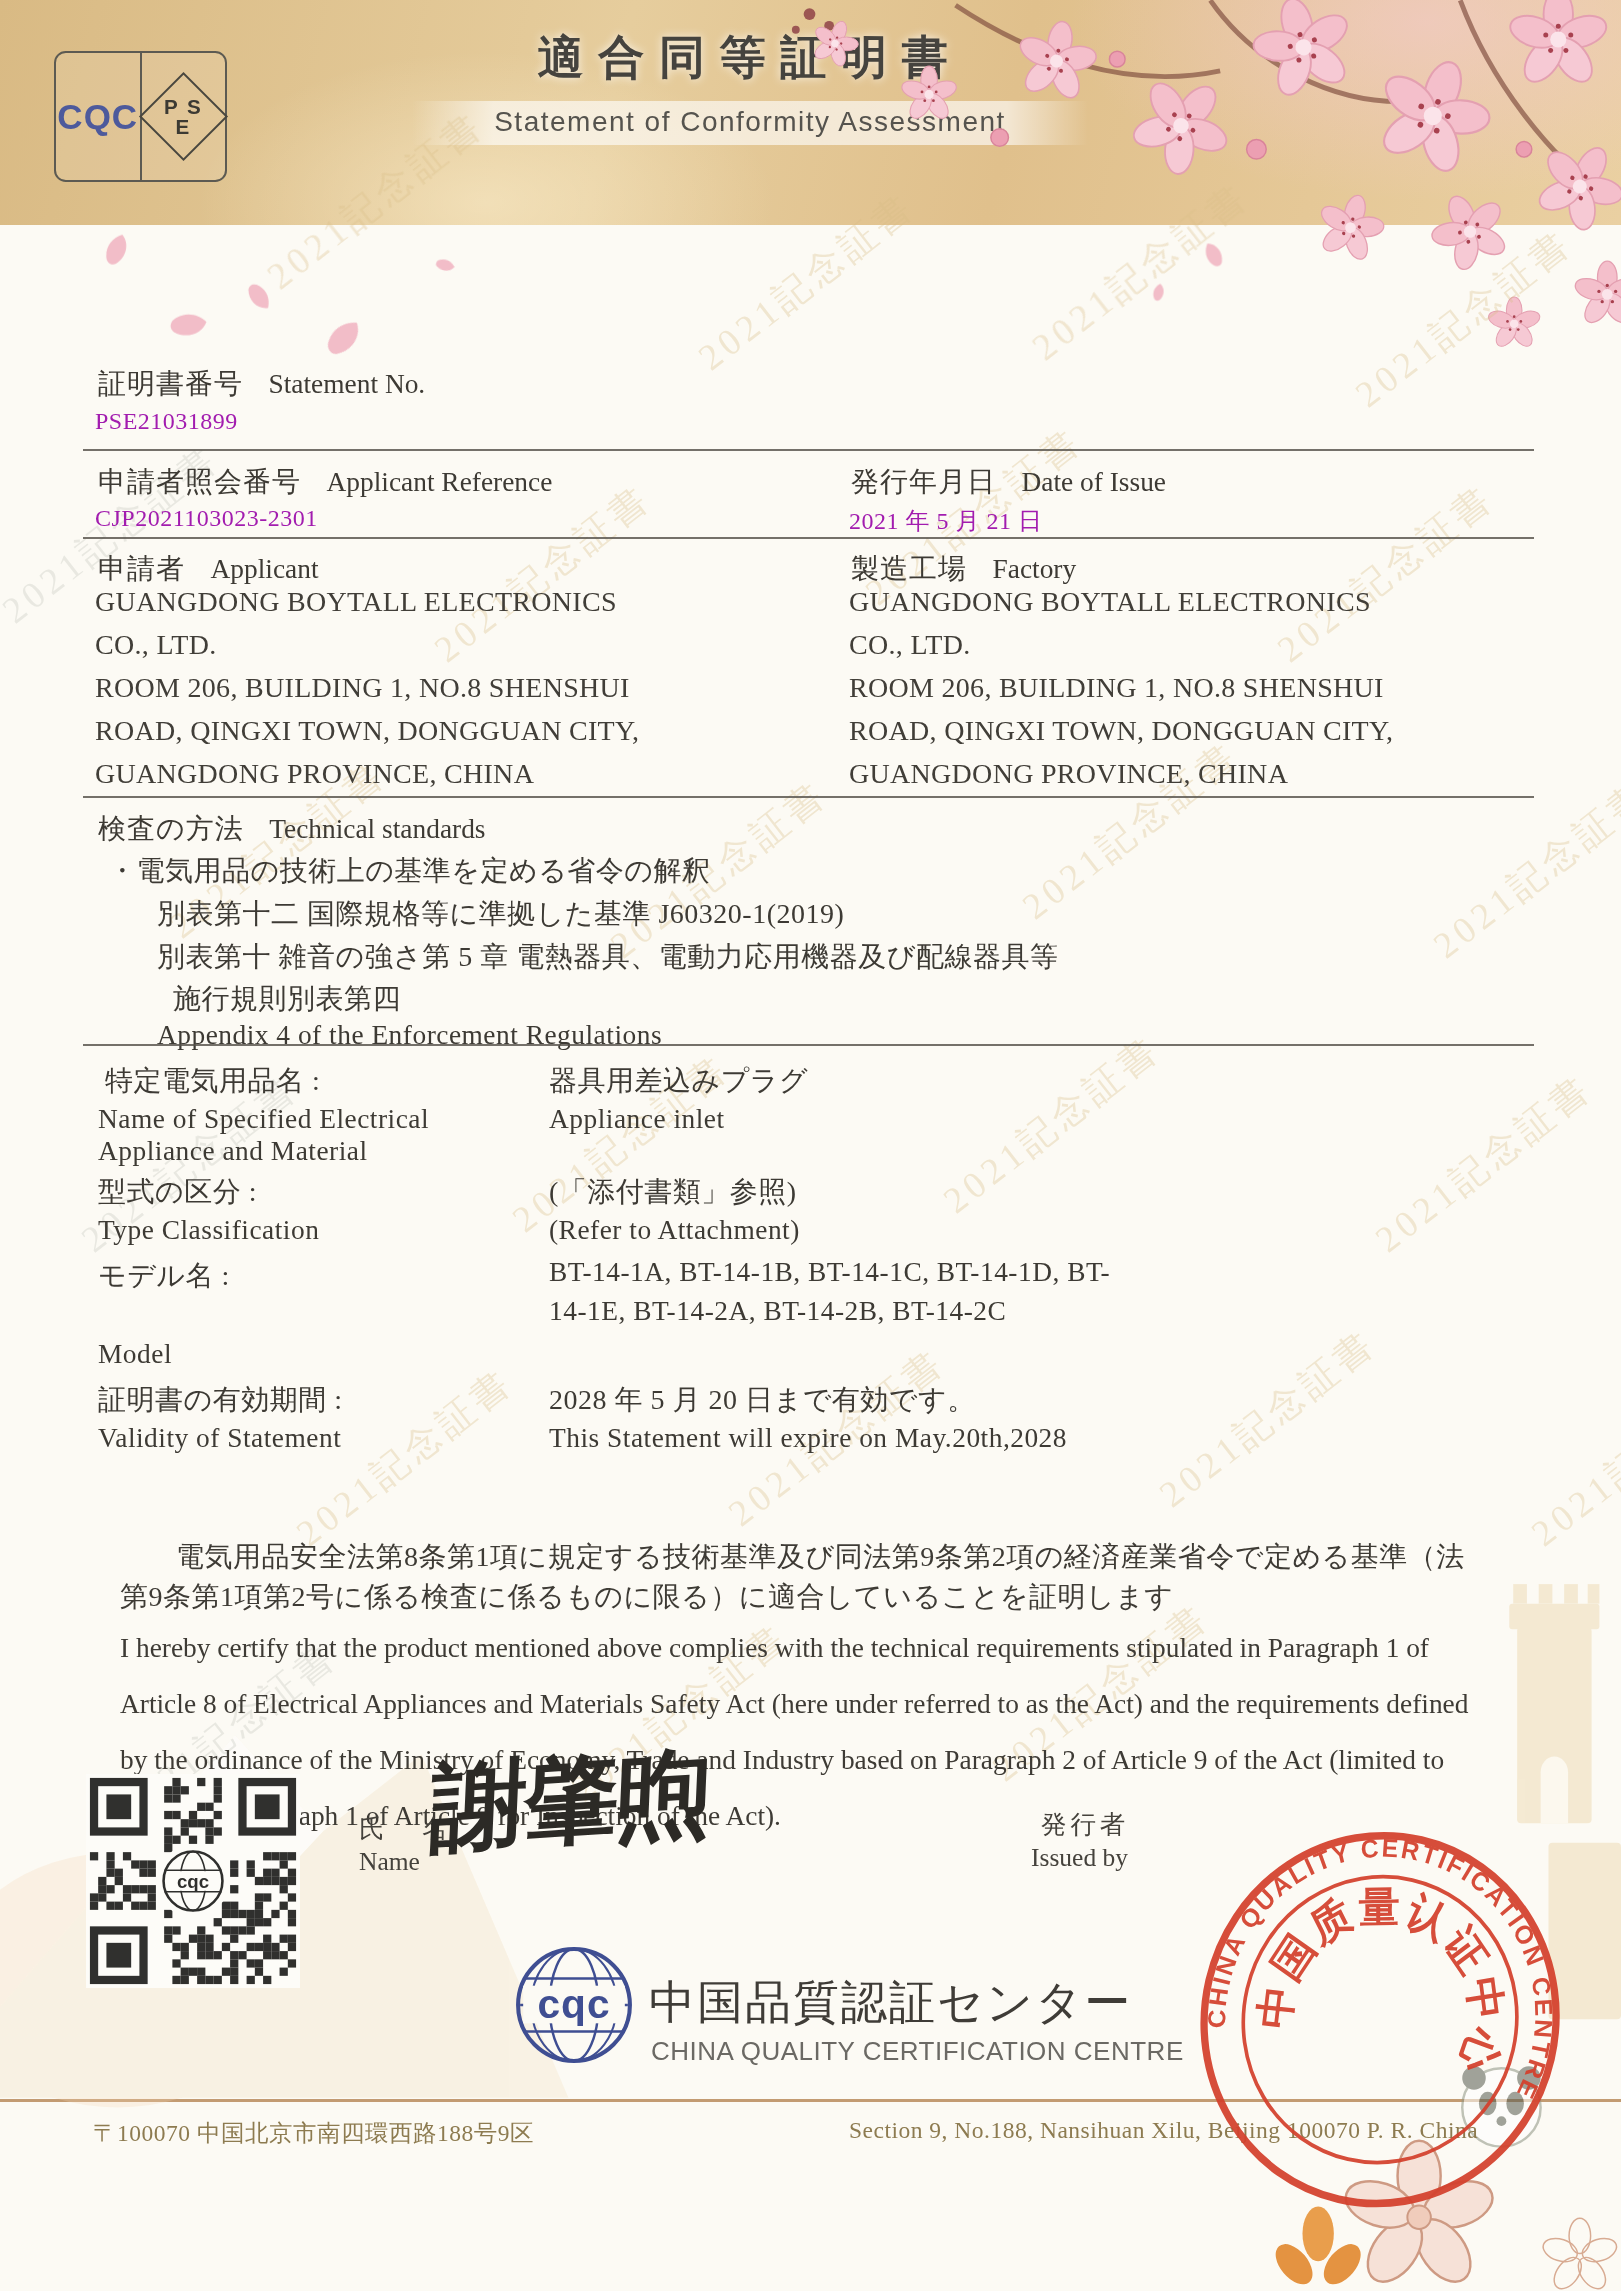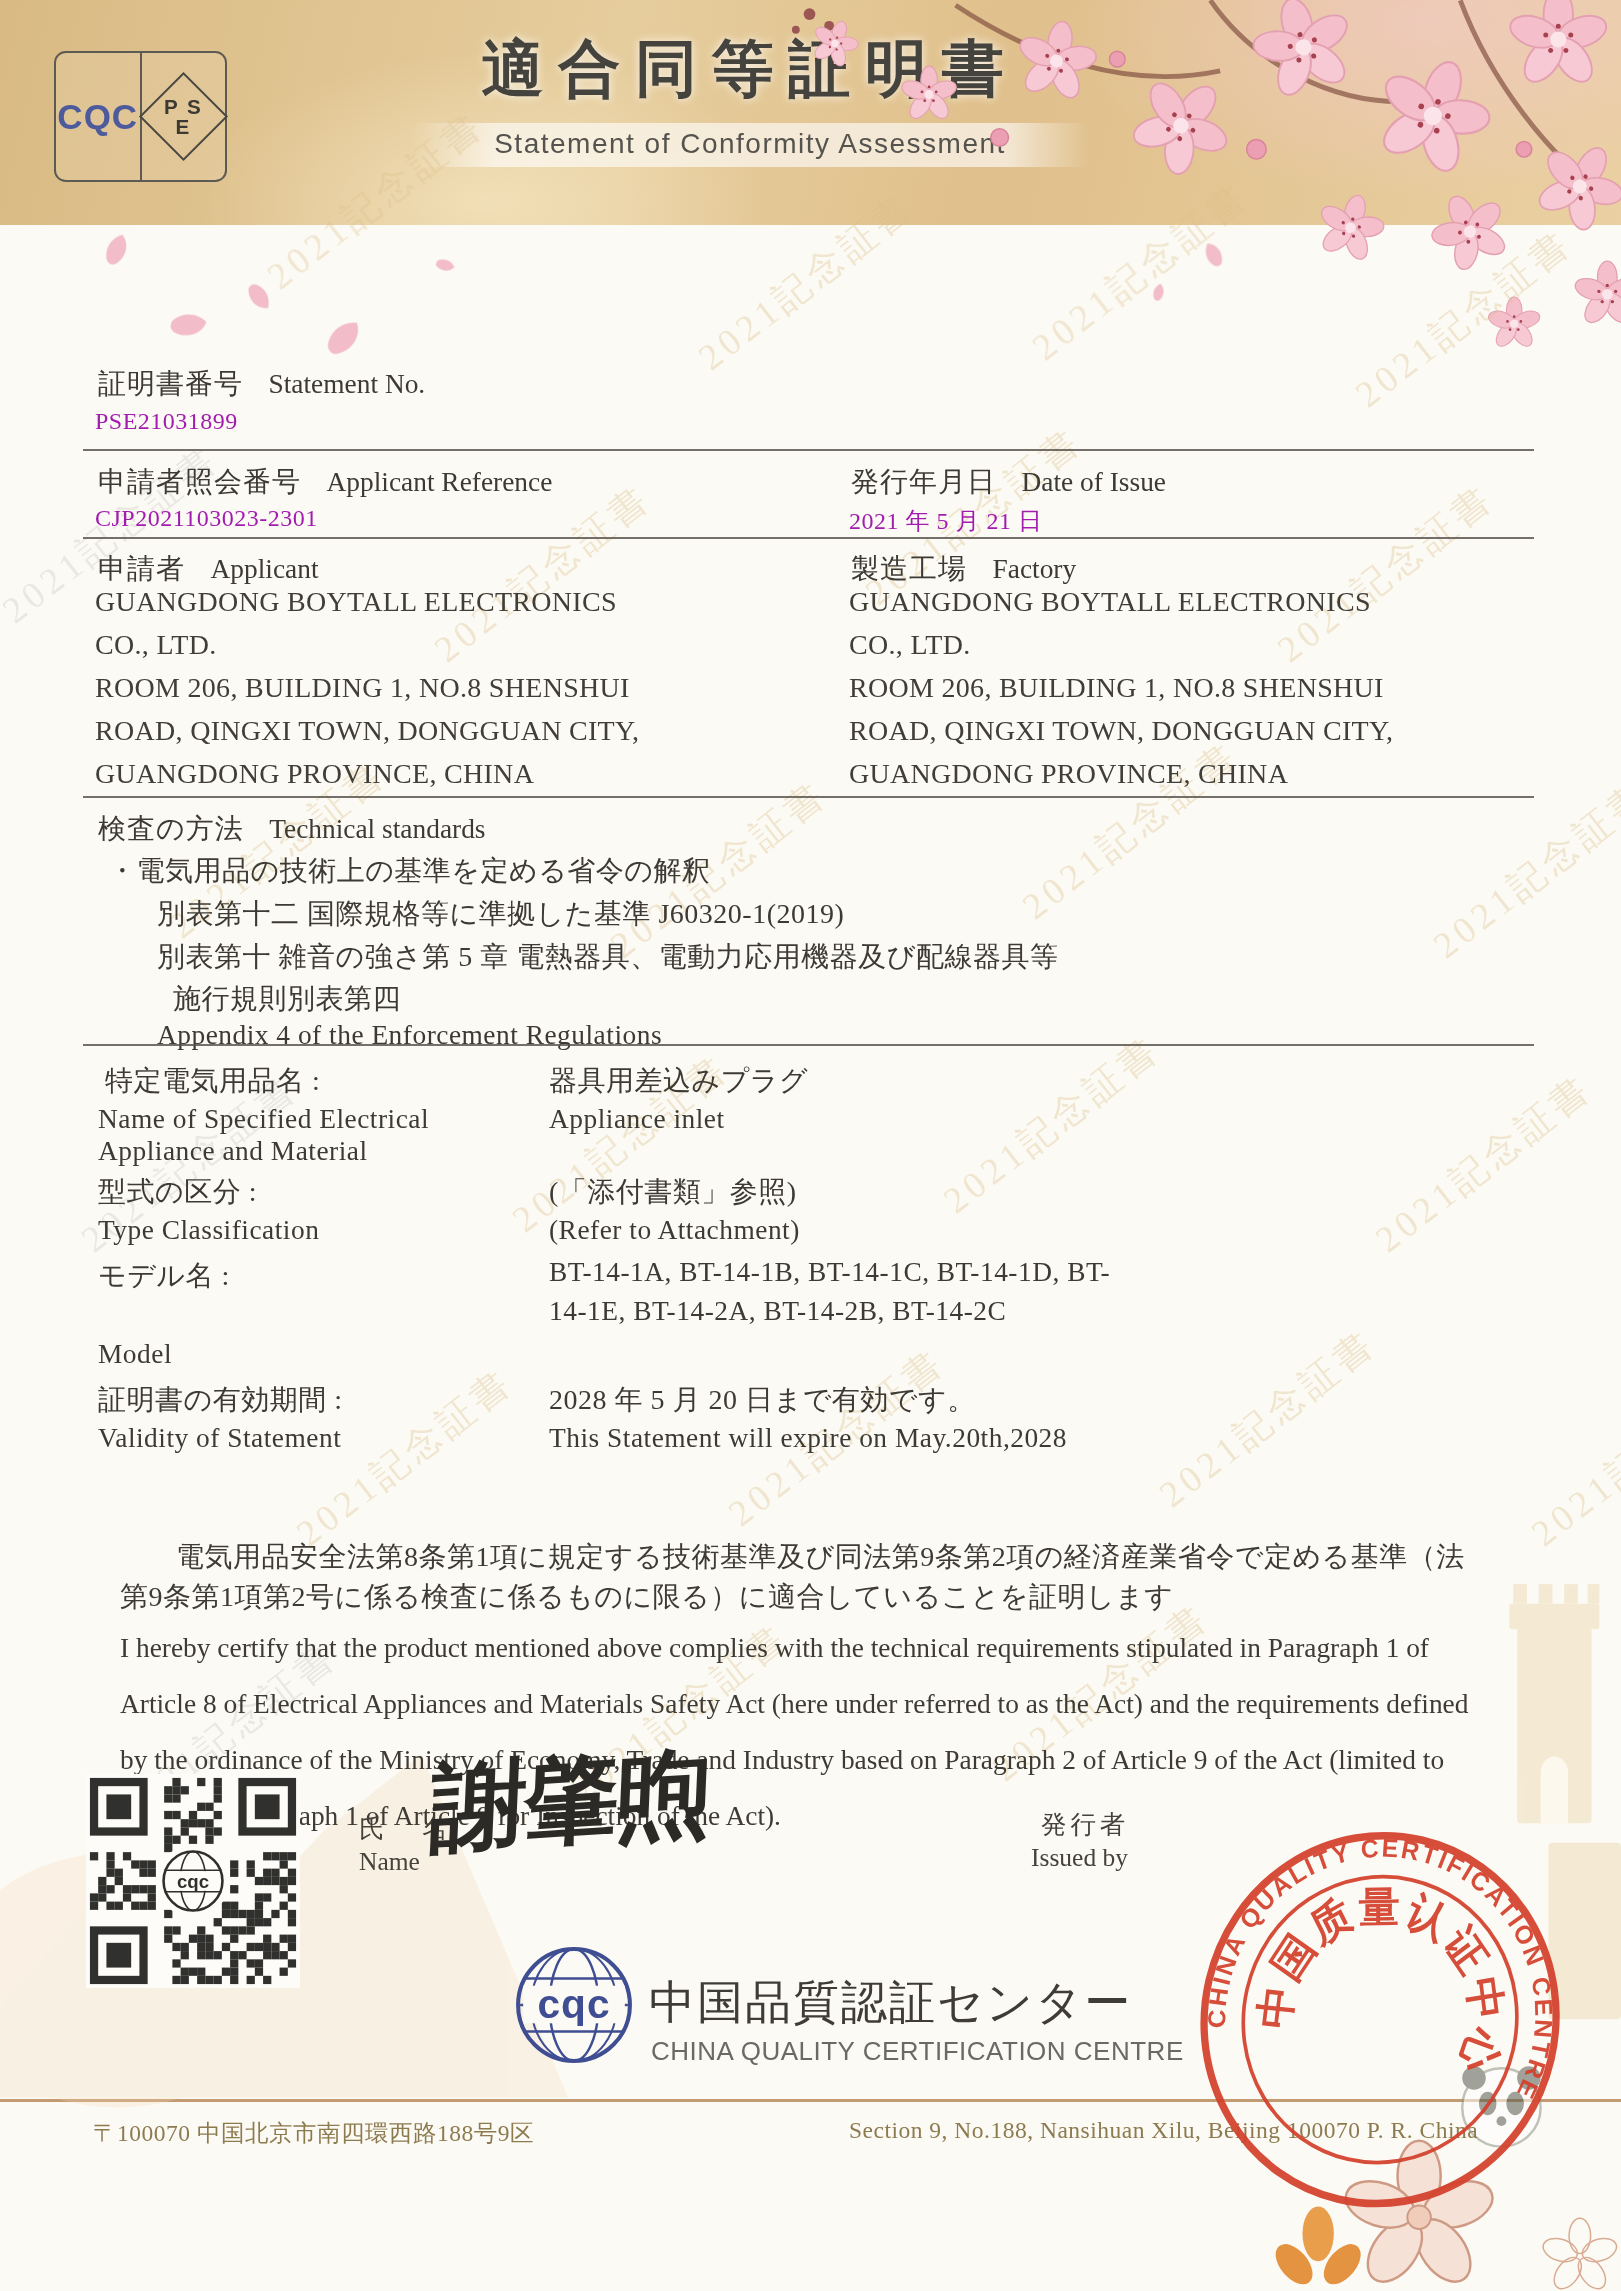--- a/index.html
+++ b/index.html
@@ -22,21 +22,21 @@
     border:2.9px solid #5c5a52;border-radius:11.8px;display:flex;background:rgba(255,250,238,.12);
   }
   .logo-cell{flex:1;display:flex;align-items:center;justify-content:center;}
   .logo-cell.cqc{border-right:2.5px solid #5c5a52;font-family:"Liberation Sans","DejaVu Sans",sans-serif;
     font-weight:bold;font-size:35px;color:#4d5a9c;letter-spacing:1px;}
   .diamond{width:59px;height:59px;border:2.9px solid #49473f;transform:rotate(45deg);display:flex;align-items:center;justify-content:center;}
   .pse-in{transform:rotate(-45deg);text-align:center;font-family:"Liberation Sans","DejaVu Sans",sans-serif;
     font-weight:bold;color:#3c3a33;font-size:20.6px;line-height:19.6px;letter-spacing:2px;}
   .titles{position:absolute;left:412px;top:27.4px;width:676px;text-align:center;}
   .title-jp{
-    margin:0;font-size:62px;font-weight:600;color:#45433e;letter-spacing:14.7px;
+    margin:0;font-size:46px;font-weight:600;color:#45433e;letter-spacing:14.7px;
     text-shadow:0 0 9.8px rgba(255,255,255,.85);font-family:"Liberation Serif","DejaVu Serif",serif;
   }
   .subtitle-band{
     margin-top:11.8px;padding:4.9px 0 6.9px;
     background:linear-gradient(90deg,rgba(255,255,255,0),rgba(255,255,255,.62) 12%,rgba(255,255,255,.62) 88%,rgba(255,255,255,0));
   }
   .subtitle-band span{
     font-family:"Liberation Sans","DejaVu Sans",sans-serif;font-size:28px;color:#55534e;letter-spacing:1.5px;
   }
   

